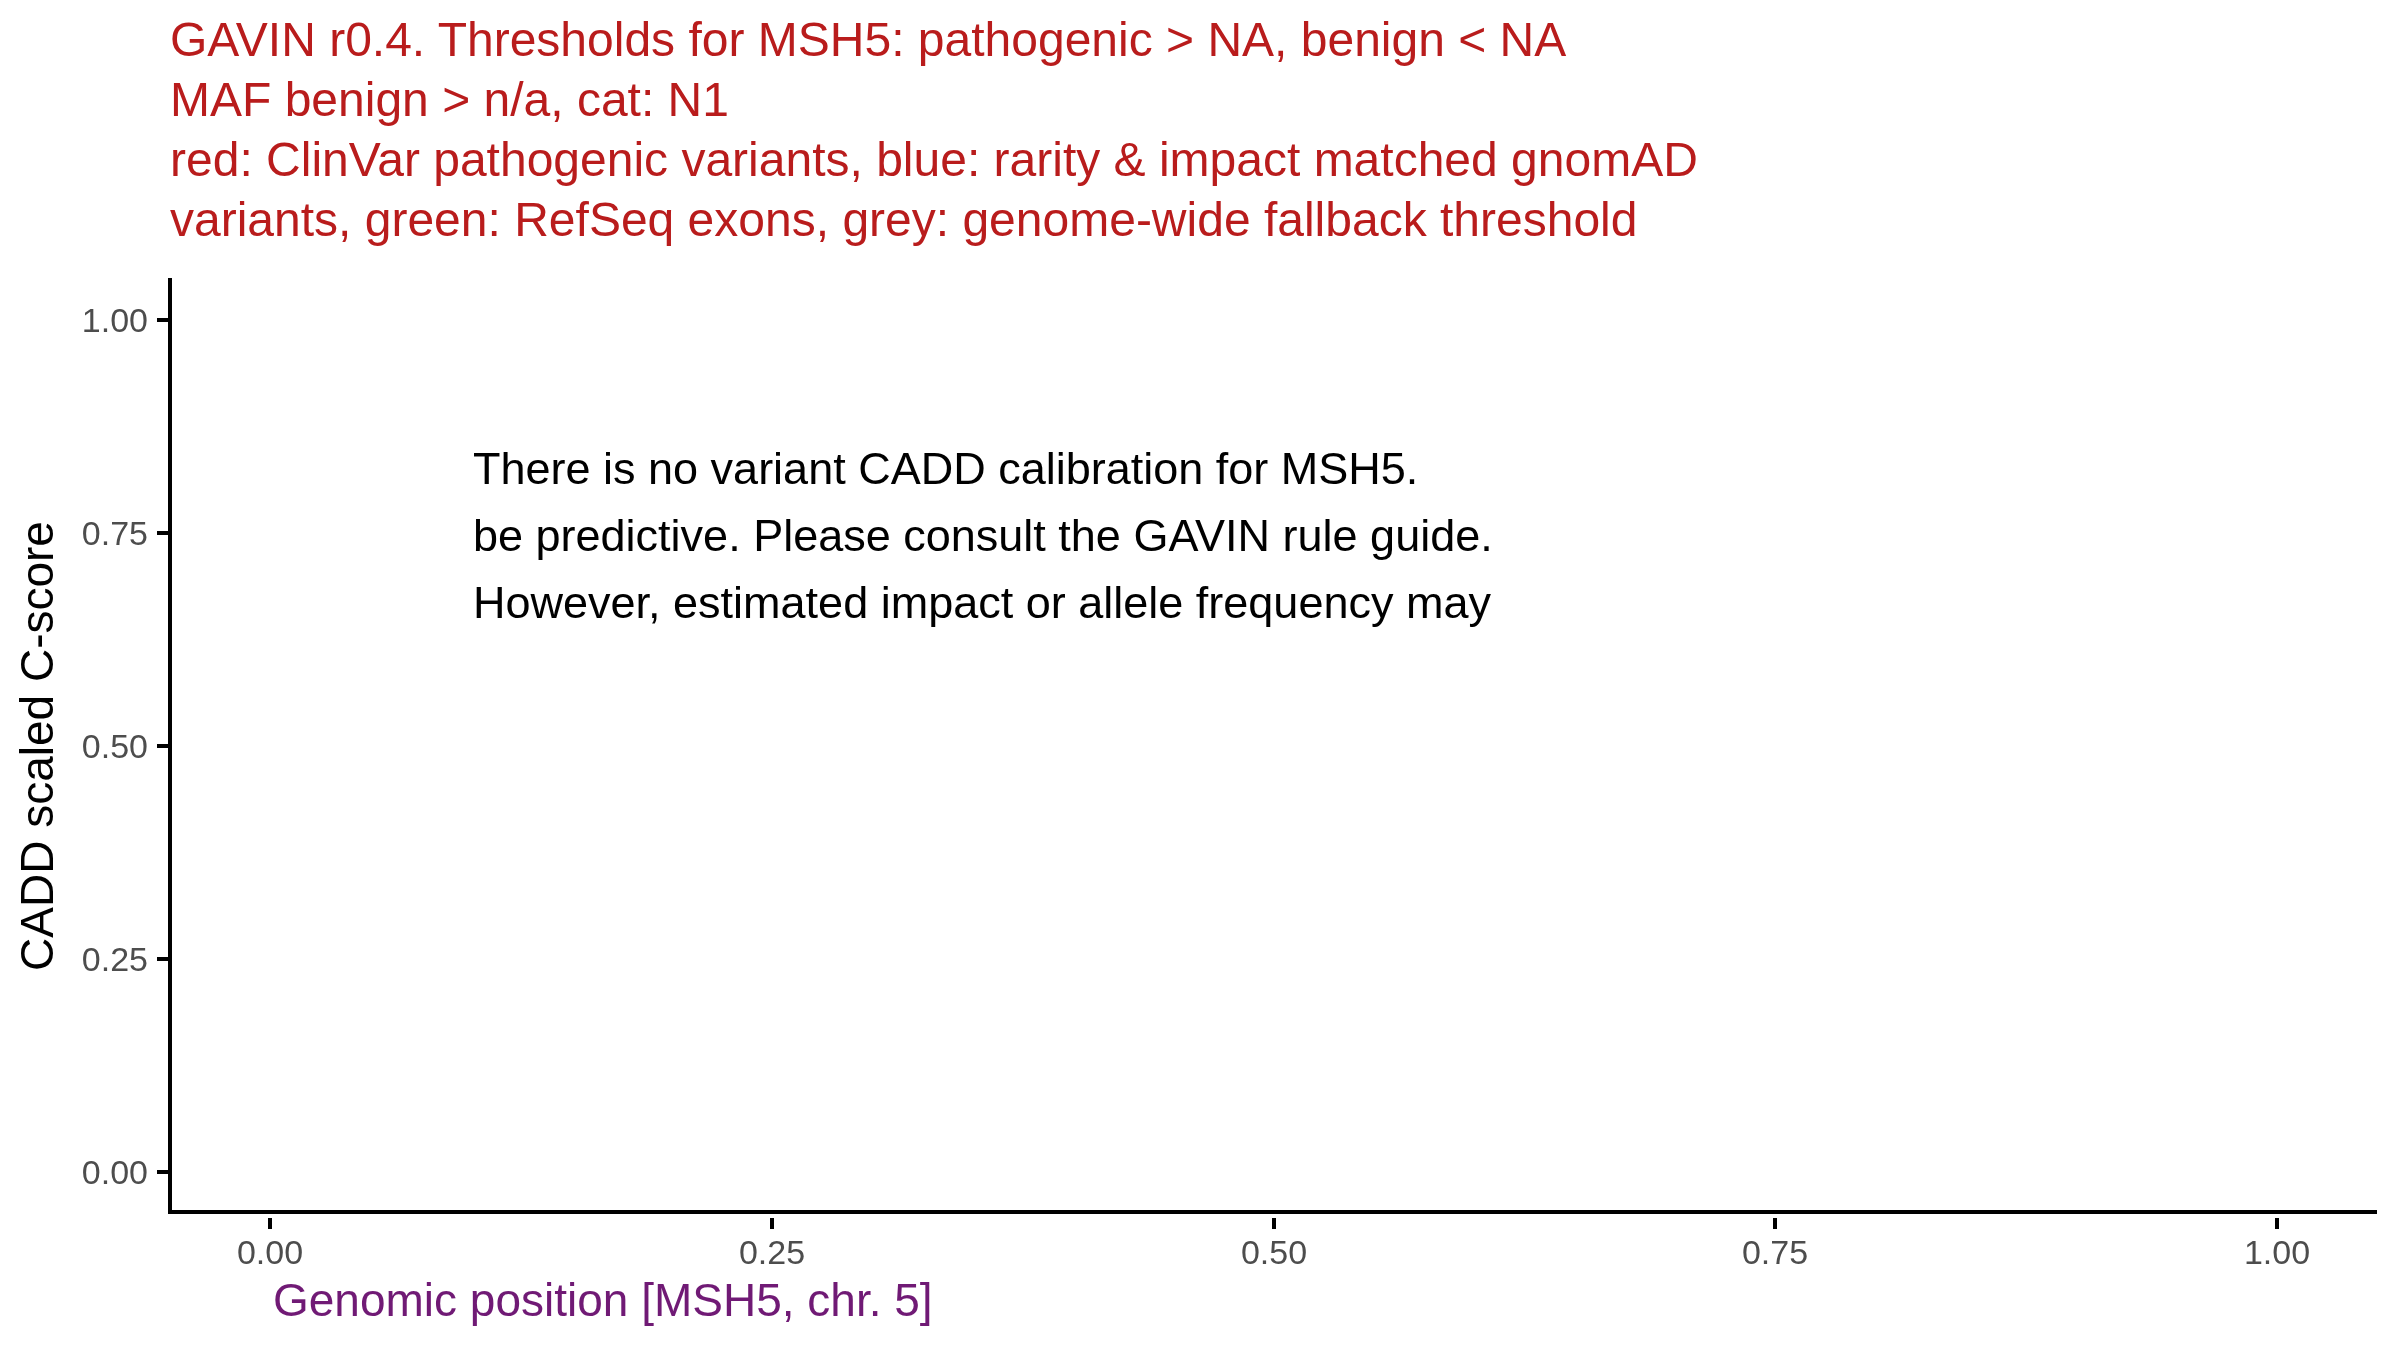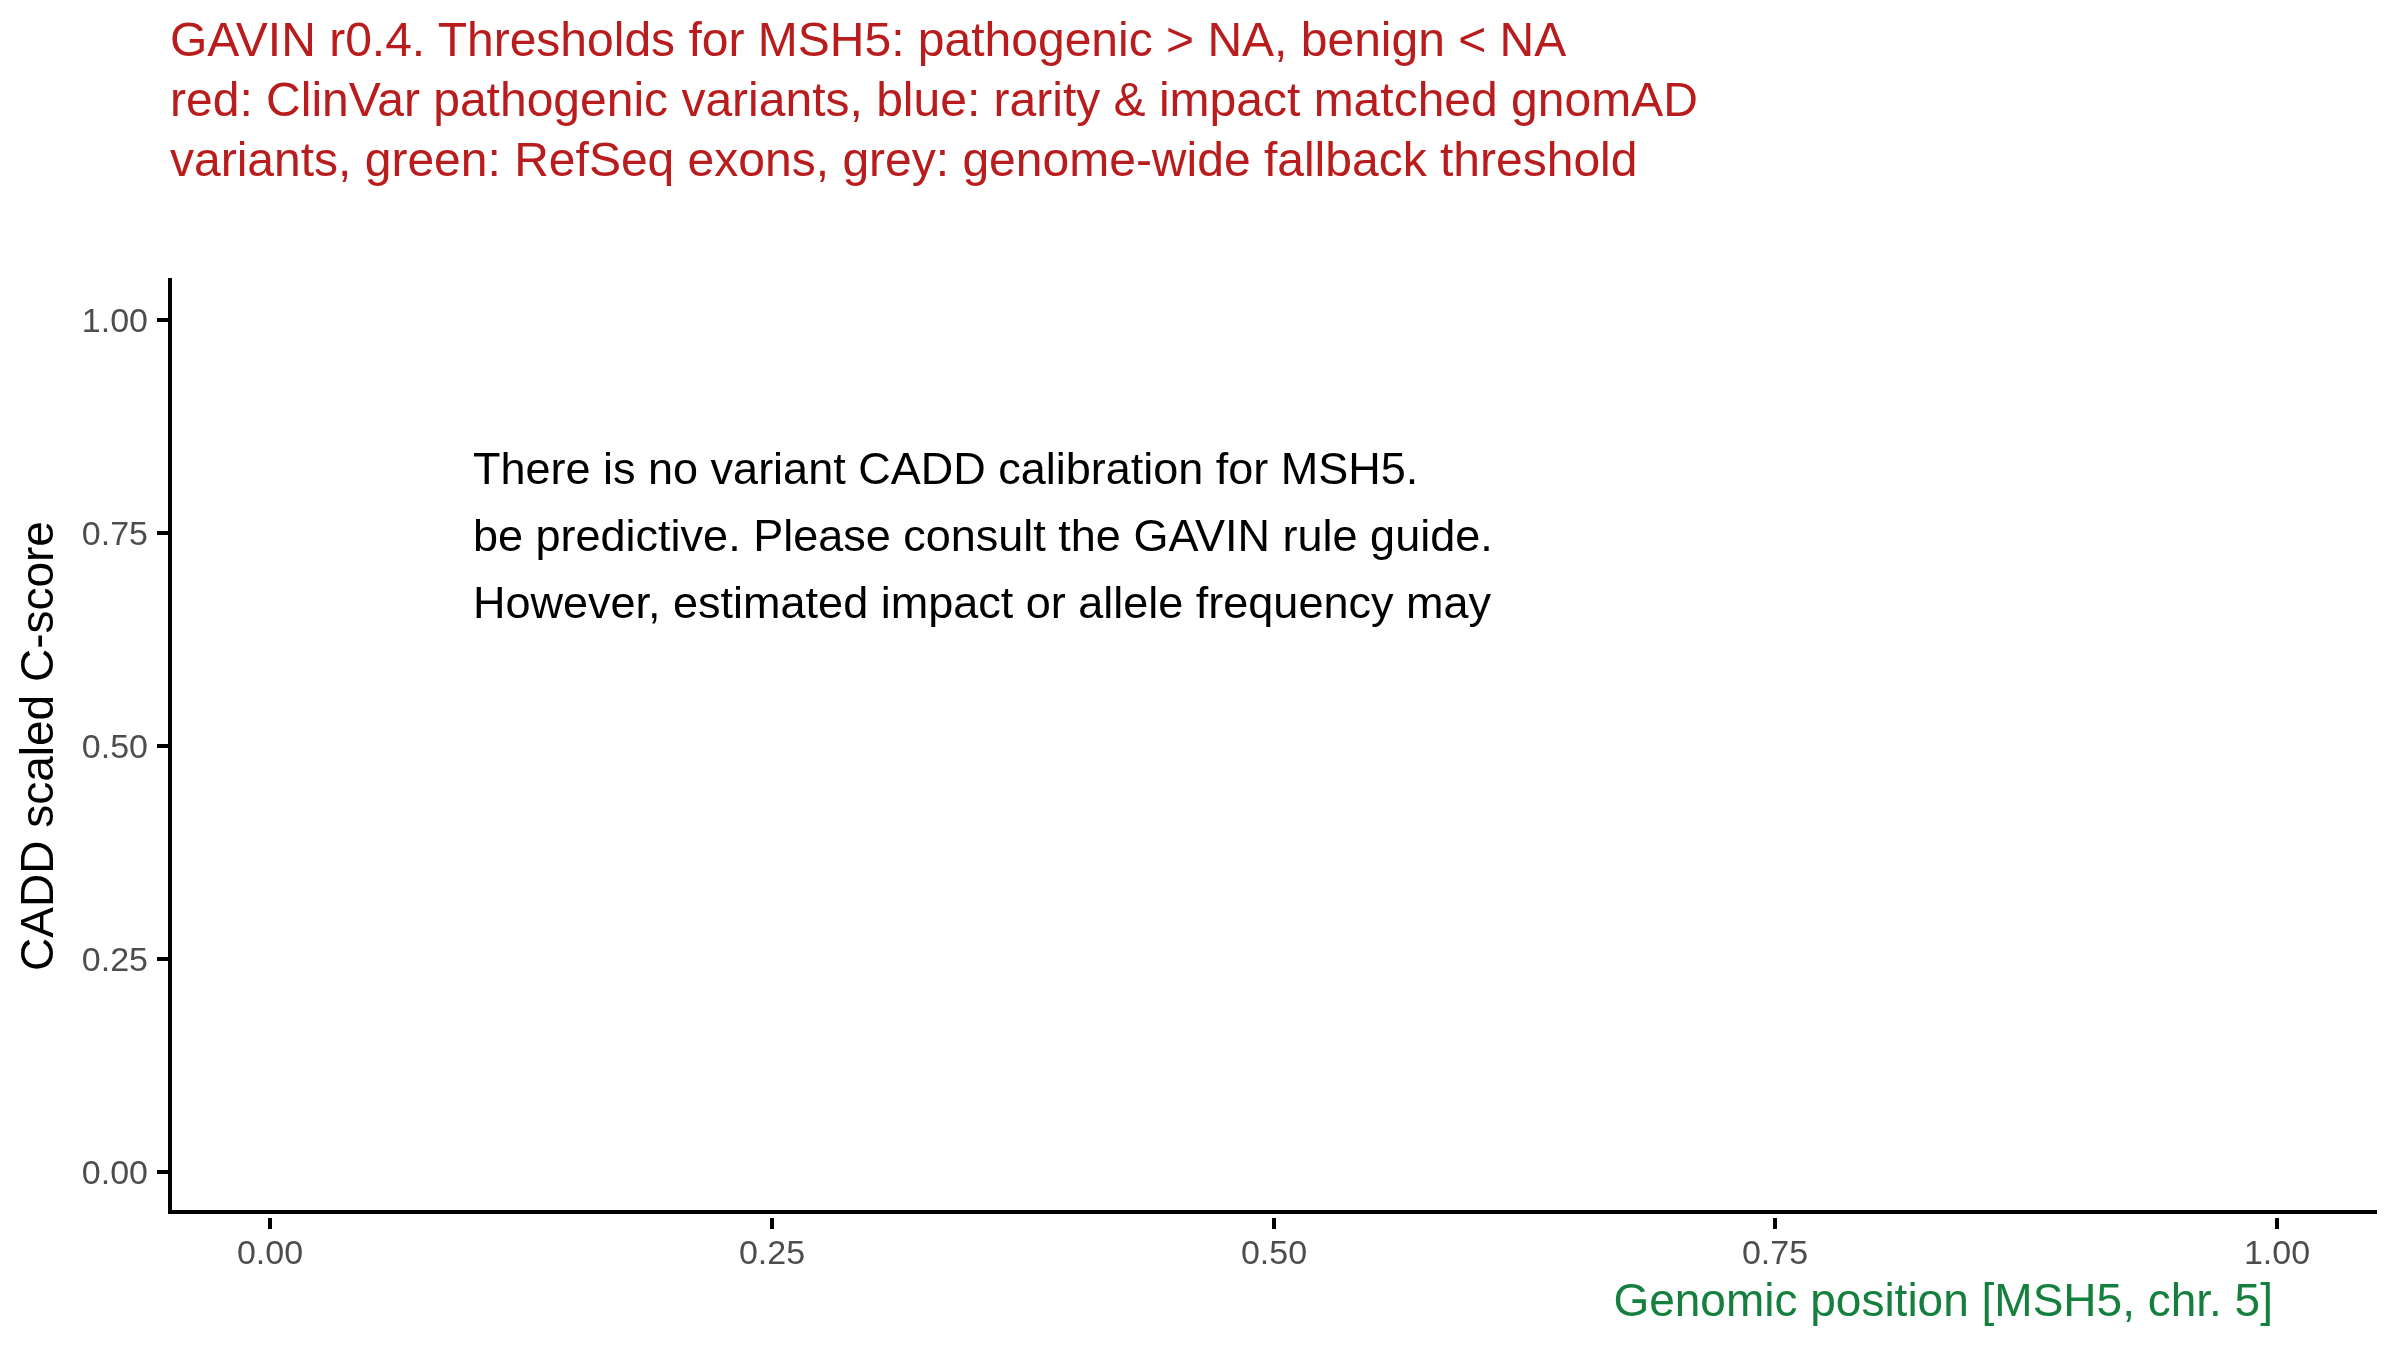--- a/index.html
+++ b/index.html
@@ -88,24 +88,24 @@
     line-height: 40px;
     color: #4d4d4d;
   }
 
   
   .x-axis-title {
     position: absolute;
     left: 273px;
     top: 1274px;
     width: 2000px;
-    text-align: right;
+    text-align: left;
     font-size: 46px;
     line-height: 52px;
-    color: #15803d;
+    color: #701a75;
   }
   .y-axis-title {
     position: absolute;
     left: -363px;
     top: 720px;
     width: 800px;
     height: 52px;
     text-align: center;
     font-size: 46px;
     line-height: 52px;
@@ -115,20 +115,21 @@
     white-space: nowrap;
   }
 </style>
 </head>
 <body>
 
 <div id="canvas">
 
   <div class="plot-title">
     <div>GAVIN r0.4. Thresholds for MSH5: pathogenic &gt; NA, benign &lt; NA</div>
+    <div>MAF benign &gt; n/a, cat: N1</div>
     <div>red: ClinVar pathogenic variants, blue: rarity &amp; impact matched gnomAD</div>
     <div>variants, green: RefSeq exons, grey: genome-wide fallback threshold</div>
   </div>
 
   <div class="panel"></div>
 
   <div class="annotation">
     <div>There is no variant CADD calibration for MSH5.</div>
     <div>be predictive. Please consult the GAVIN rule guide.</div>
     <div>However, estimated impact or allele frequency may</div>

